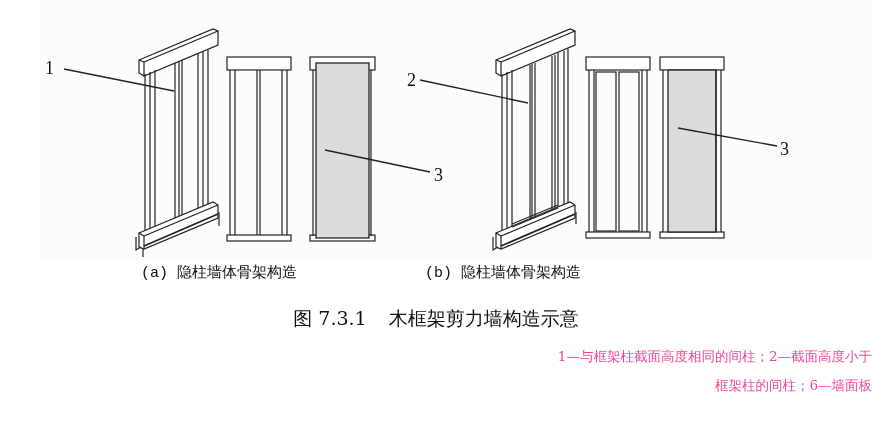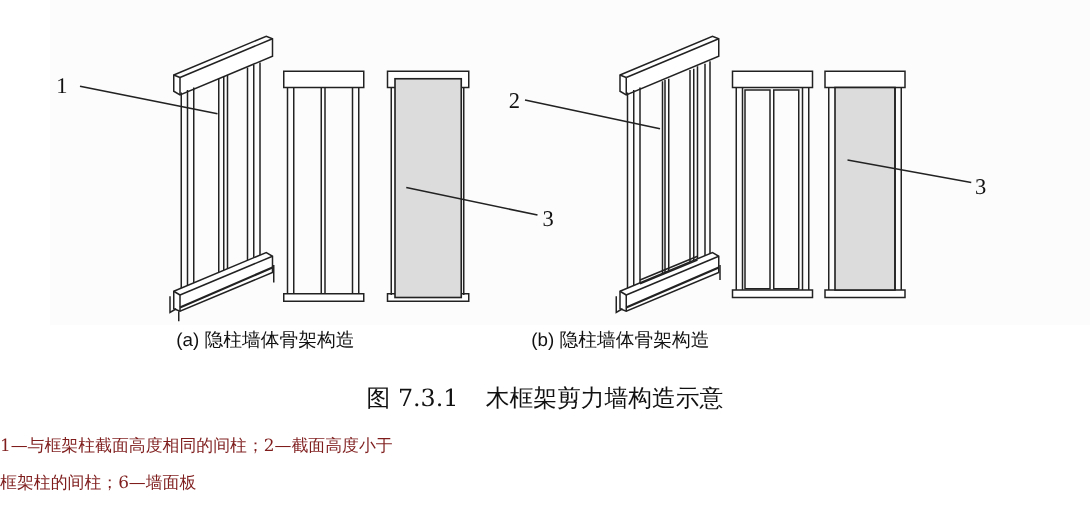--- a/index.html
+++ b/index.html
@@ -1,26 +1,26 @@
 <!DOCTYPE html>
 <html><head>
   <meta charset="utf-8">
   <style>
     html, body { margin: 0; padding: 0; background: #ffffff; }
     body { width: 872px; height: 425px; position: relative; overflow: hidden;
            font-family: "DejaVu Serif", "Liberation Serif", serif; color: #111; }
     .bg-tint { position: absolute; left: 40px; top: 0; width: 832px; height: 260px; background: #fcfcfc; }
     svg.drawing { position: absolute; left: 0; top: 0; }
     .lbl { position: absolute; font-family: "Liberation Serif", "DejaVu Serif", serif; font-size: 18px; color: #111; }
-    .sub { position: absolute; font-family: Liberation Sans, sans-serif; font-size: 15px; top: 263px; color: #111; }
+    .sub { position: absolute; font-family: Liberation Mono, monospace; font-size: 15px; top: 263px; color: #111; }
     .fig-title { position: absolute; top: 306px; left: 0; width: 872px; text-align: center;
                  font-family: "DejaVu Serif", "Liberation Serif", serif; font-size: 19px; color: #111; }
     .fig-title span + span { margin-left: 22px; }
-    .legend { position: absolute; left: 0; width: 872px; text-align: left;
-              font-family: "DejaVu Serif", "Liberation Serif", serif; font-size: 13.5px; color: #7f1d1d; }
+    .legend { position: absolute; left: 0; width: 872px; text-align: right;
+              font-family: "DejaVu Serif", "Liberation Serif", serif; font-size: 13.5px; color: #ec4899; }
   </style>
 </head>
 <body>
 
 <div class="bg-tint"></div>
 
 <svg class="drawing" width="872" height="260" viewBox="0 0 872 260">
   <g fill="none" stroke="#222" stroke-width="1.2">
 
     <g>

